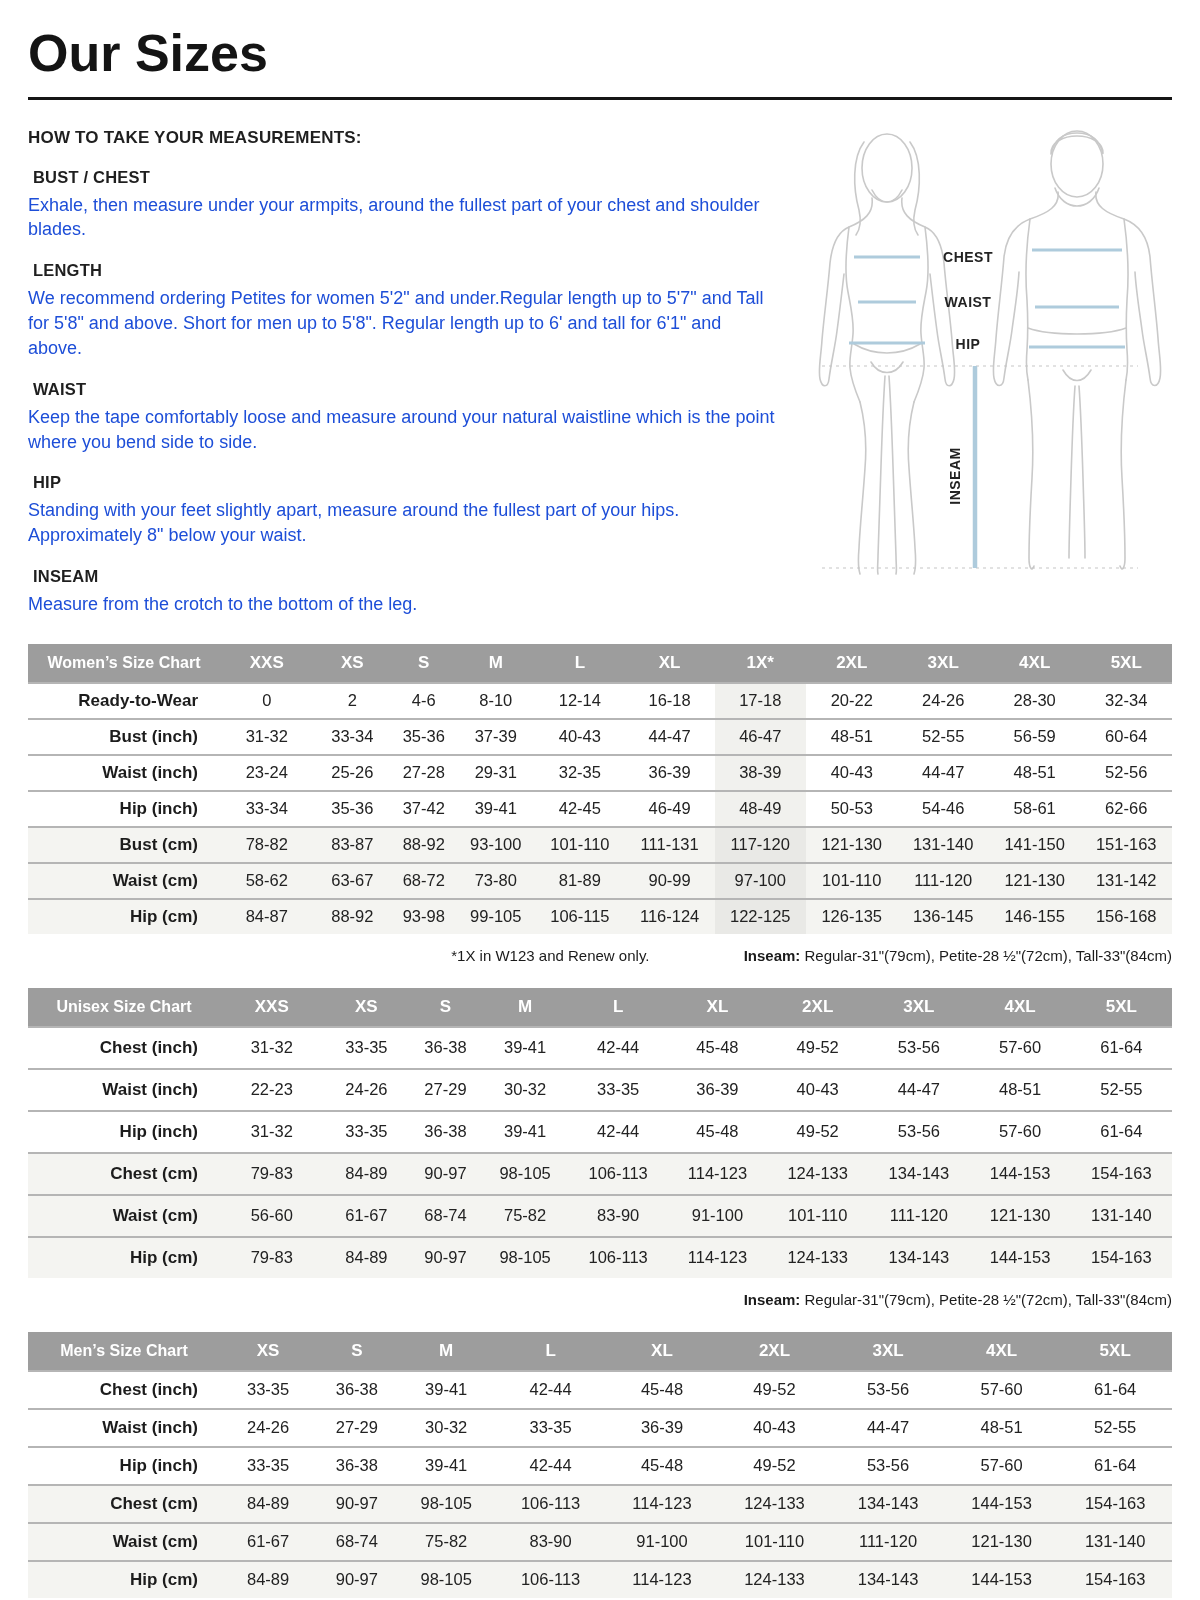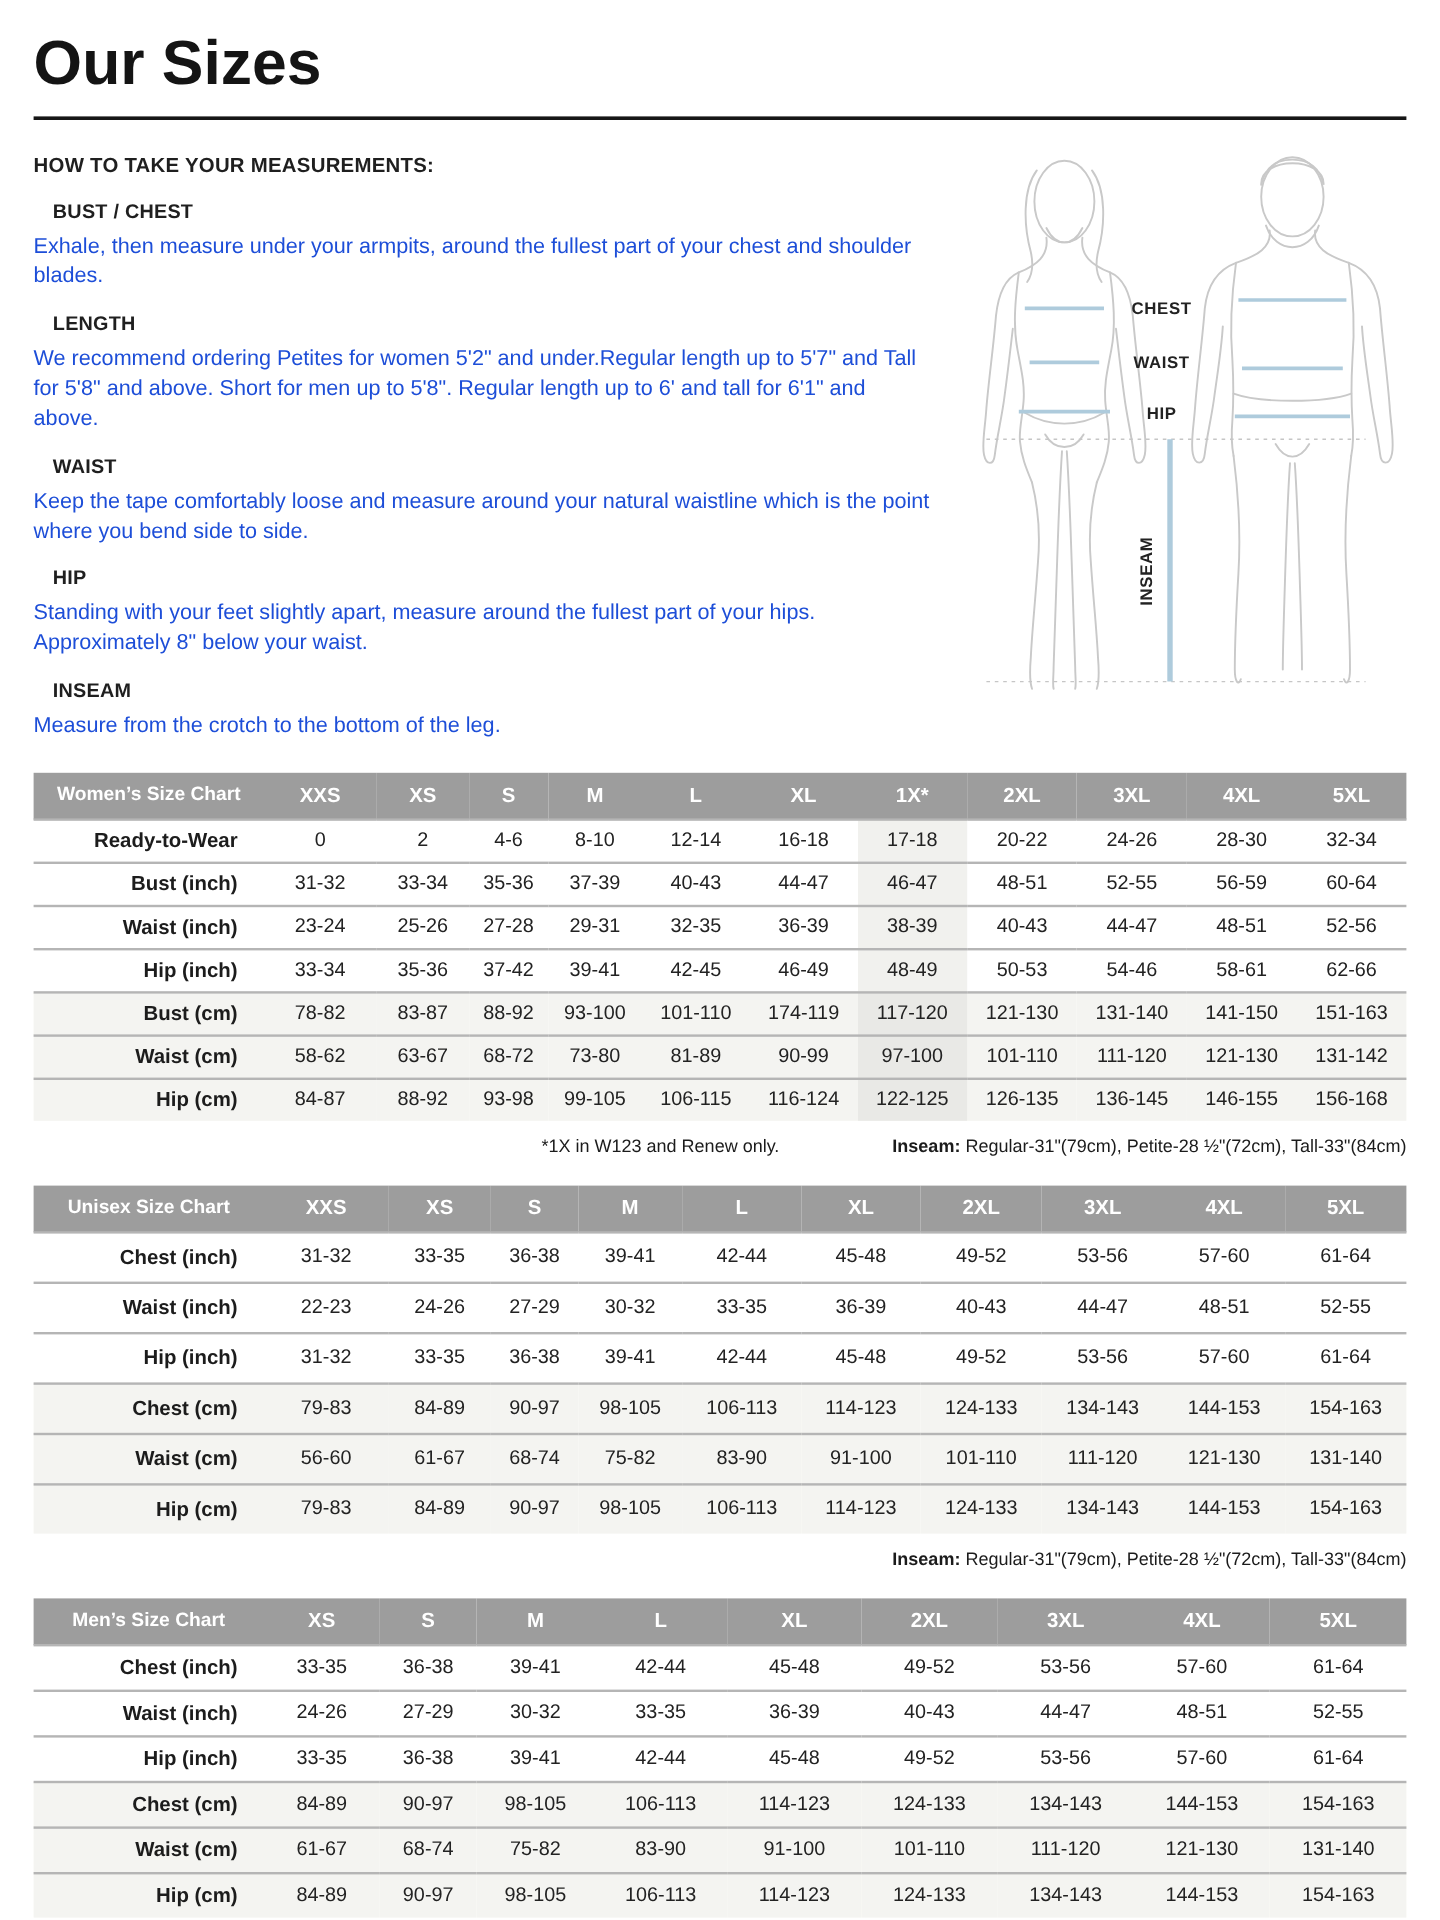--- a/index.html
+++ b/index.html
@@ -12,21 +12,21 @@
 
   h1.page-title {
     font-size:52px; line-height:1.05; margin:26px 0 16px;
     font-weight:800; color:#141414; letter-spacing:0;
   }
   .rule { border-top:3px solid #161616; margin:0 0 20px 0; }
 
   .content-row { display:flex; align-items:flex-start; }
   .instructions { width:748px; }
   h2.howto { font-size:17px; font-weight:800; color:#1f1f1f; margin:8px 0 20px; letter-spacing:.2px; }
-  .sec h3 { font-size:16.5px; font-weight:800; color:#1f1f1f; margin:0 16px 6px; letter-spacing:.2px; }
+  .sec h3 { font-size:16.5px; font-weight:800; color:#1f1f1f; margin:0 5px 6px; letter-spacing:.2px; }
   .sec p  { font-size:18px; line-height:1.38; margin:0 0 19px; color:#1d4ed8; }
 
   .figure-wrap { flex:1; display:flex; justify-content:flex-end; }
   .figure-wrap svg { display:block; margin-top:-4px; }
   .outline { fill:none; stroke:#c9c9c9; stroke-width:1.6; stroke-linecap:round; }
   .mline { stroke:#aecbdc; stroke-width:3; }
   .mline.thick { stroke-width:4.5; }
   .dash { stroke:#c6c6c6; stroke-width:1.2; stroke-dasharray:3 4; }
   .flabel { font-family:"Liberation Sans", sans-serif; font-size:14px; font-weight:bold; fill:#222; letter-spacing:.5px; }
 
@@ -221,21 +221,21 @@
               <td>58-61</td>
               <td>62-66</td>
             </tr>
             <tr class="shaded">
               <th class="label-col">Bust (cm)</th>
               <td>78-82</td>
               <td>83-87</td>
               <td>88-92</td>
               <td>93-100</td>
               <td>101-110</td>
-              <td>174-119</td>
+              <td>111-131</td>
               <td class="hl">117-120</td>
               <td>121-130</td>
               <td>131-140</td>
               <td>141-150</td>
               <td>151-163</td>
             </tr>
             <tr class="shaded">
               <th class="label-col">Waist (cm)</th>
               <td>58-62</td>
               <td>63-67</td>

